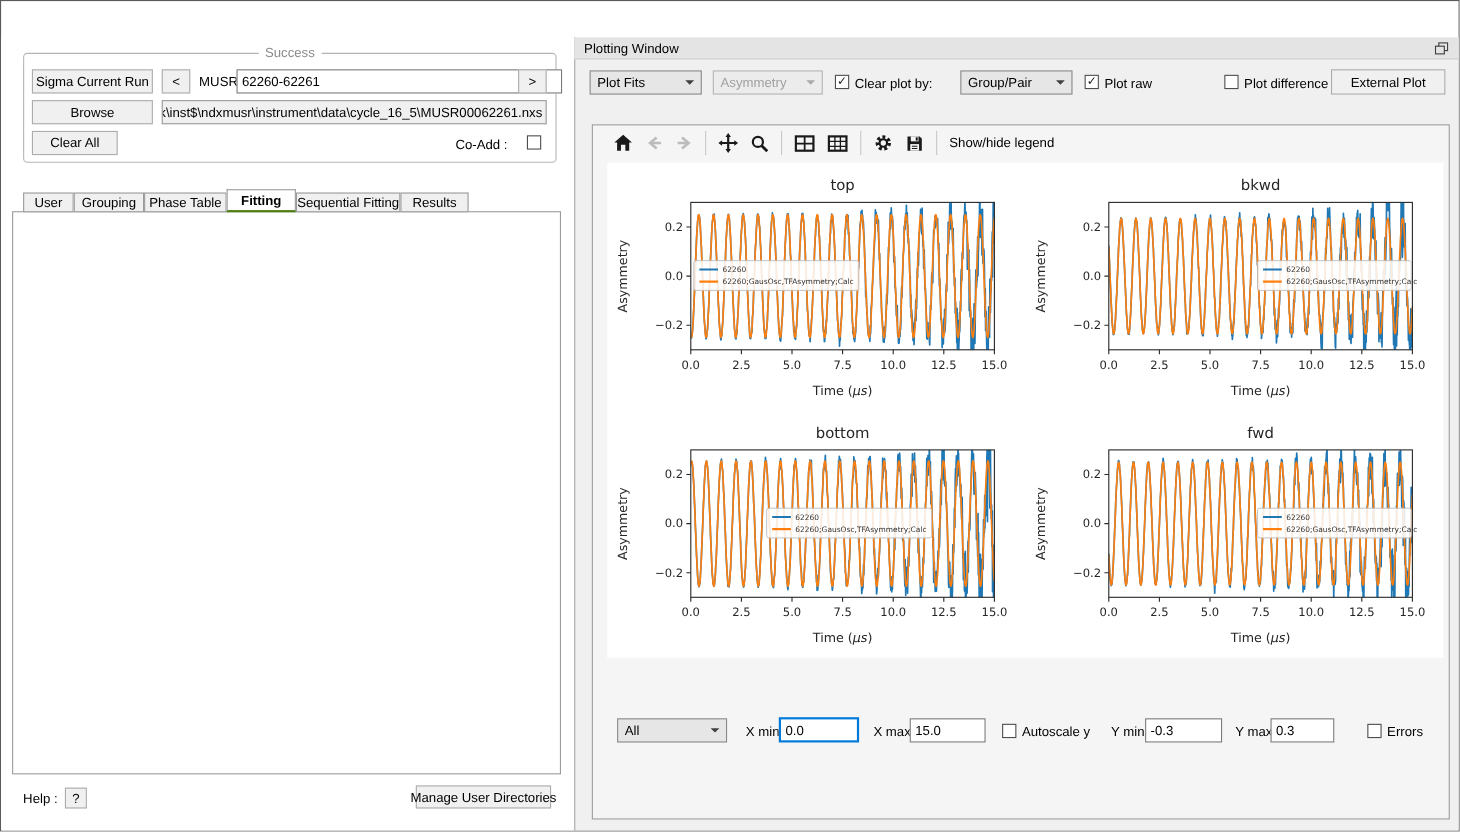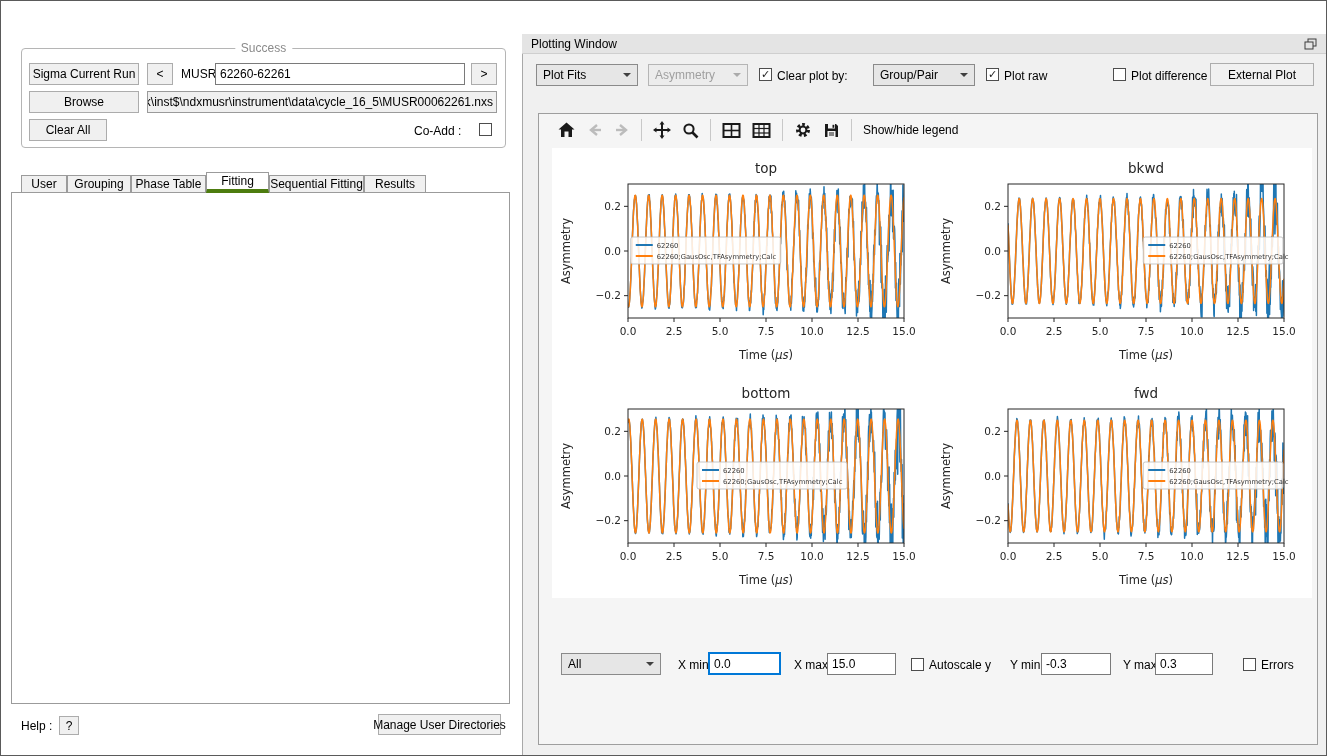--- a/index.html
+++ b/index.html
@@ -31,21 +31,21 @@
   .cb{position:absolute;width:13px;height:13px;background:#fff;border:1px solid #4d4d4d;font-size:11px;
     line-height:11px;text-align:center;color:#222;box-sizing:border-box;}
   .cb.dis{border-color:#bdbdbd;color:#9b9b9b;background:#f7f7f7;}
   
   .groupbox{position:absolute;border:1px solid #b5b5b5;border-radius:4px;}
   .groupbox .legend{position:absolute;top:-8px;left:50%;transform:translateX(-50%);background:#fff;
     padding:0 6px;color:#8a8a8a;font-size:12px;}
   
   .tab{position:absolute;top:174px;height:18px;border:1px solid #9b9b9b;background:#f0f0f0;display:flex;
     align-items:center;justify-content:center;font-size:12px;box-sizing:border-box;z-index:2;}
-  .tab.active{top:171px;height:21px;background:#fff;border-bottom:4px solid #4d7c0f;z-index:4;}
+  .tab.active{top:171px;height:21px;background:#fff;border-bottom:2px solid #4d7c0f;z-index:4;font-weight:bold;}
   .tabframe{position:absolute;left:10px;top:191px;width:497px;height:510px;border:1px solid #9b9b9b;
     background:#fff;z-index:1;}
   
   .ptable{position:absolute;border:1px solid #ababab;background:#fff;overflow:hidden;}
   .prow{position:absolute;left:0;width:100%;display:flex;align-items:center;}
   .sep-v{position:absolute;top:0;bottom:0;width:1px;background:#d5d5d5;}
   
   .sbar{position:absolute;background:#f0f0f0;border-left:1px solid #cfcfcf;}
   .sbtn{position:absolute;left:0;width:100%;height:17px;background:#f0f0f0;display:flex;align-items:center;justify-content:center;}
   .tri-up{width:0;height:0;border:4px solid transparent;border-bottom:5px solid #505050;margin-top:-4px;}
@@ -67,21 +67,21 @@
 
 
   <div class="abs" style="left:0;top:32px;width:521px;height:724px;background:#fff">
 
     <div class="groupbox" style="left:20px;top:15px;width:483px;height:98px">
       <span class="legend">Success</span>
     </div>
     <div class="btn" style="left:28px;top:30px;width:110px;height:22px">Sigma Current Run</div>
     <div class="btn" style="left:146px;top:30px;width:26px;height:22px">&lt;</div>
     <div class="lbl" style="left:180px;top:34px">MUSR</div>
-    <input class="inp" style="left: 214px; top: 30px; width: 250px; height: 22px;" value="62260-62261">
+    <input class="inp" style="left: 214px; top: 30px; width: 296px; height: 22px;" value="62260-62261">
     <div class="btn" style="left:470px;top:30px;width:26px;height:22px">&gt;</div>
 
     <div class="btn" style="left:28px;top:58px;width:110px;height:22px">Browse</div>
     <div class="abs" style="left:146px;top:58px;width:350px;height:22px;background:#f0f0f0;border:1px solid #9a9a9a;display:flex;justify-content:flex-end;align-items:center;overflow:hidden;padding:0 3px">
       <span style="white-space:nowrap">is.cclrc.ac.uk\inst$\ndxmusr\instrument\data\cycle_16_5\MUSR00062261.nxs</span>
     </div>
 
     <div class="btn" style="left:28px;top:86px;width:78px;height:22px">Clear All</div>
     <div class="lbl" style="left:413px;top:91px">Co-Add :</div>
     <span class="cb" style="left:478px;top:90px"></span>

